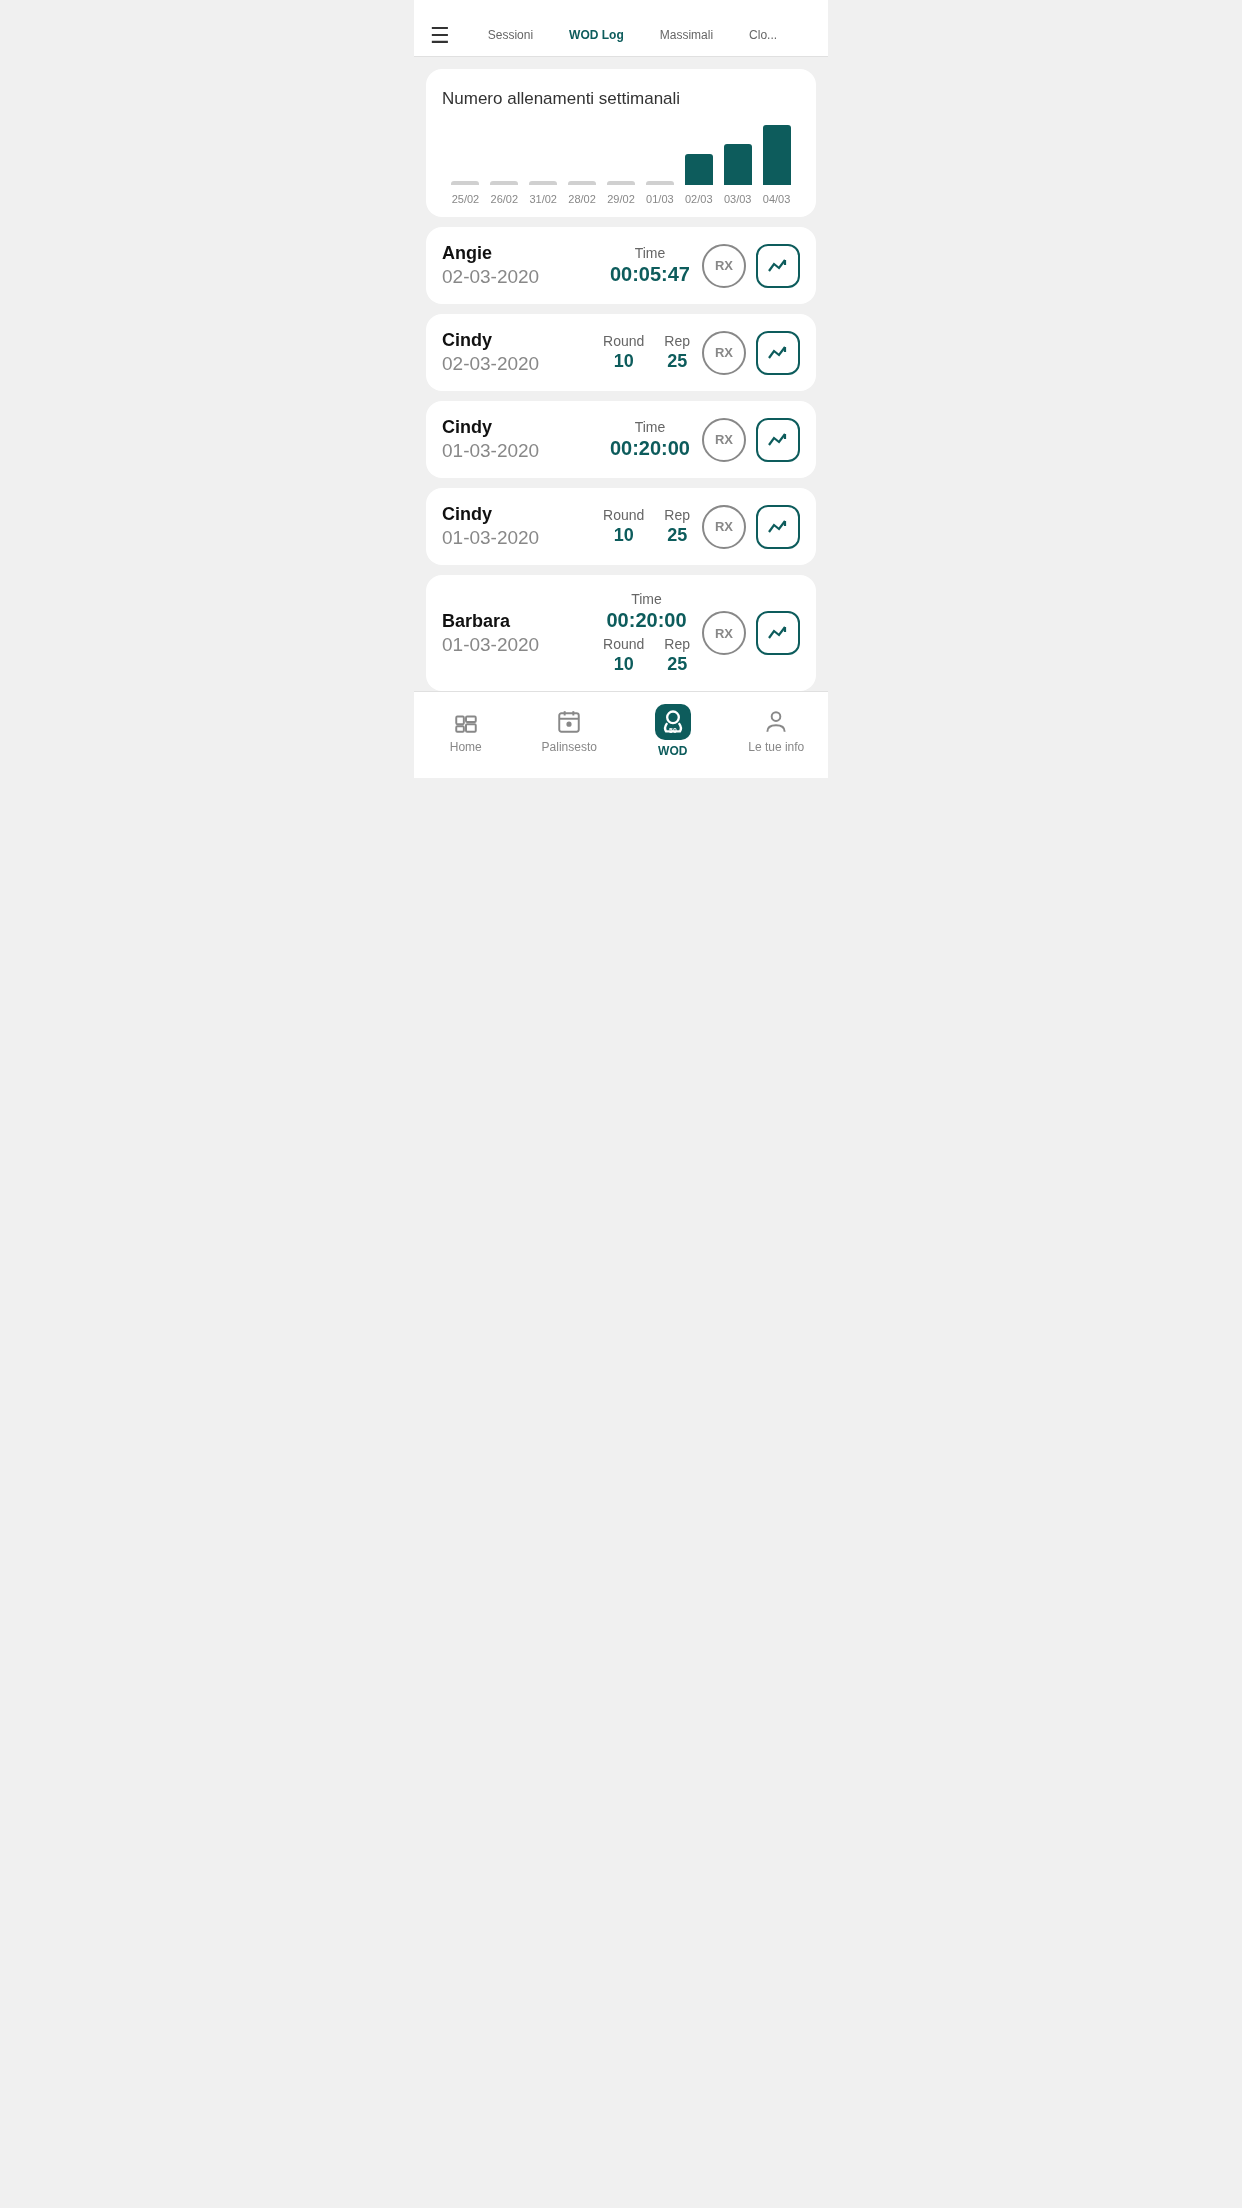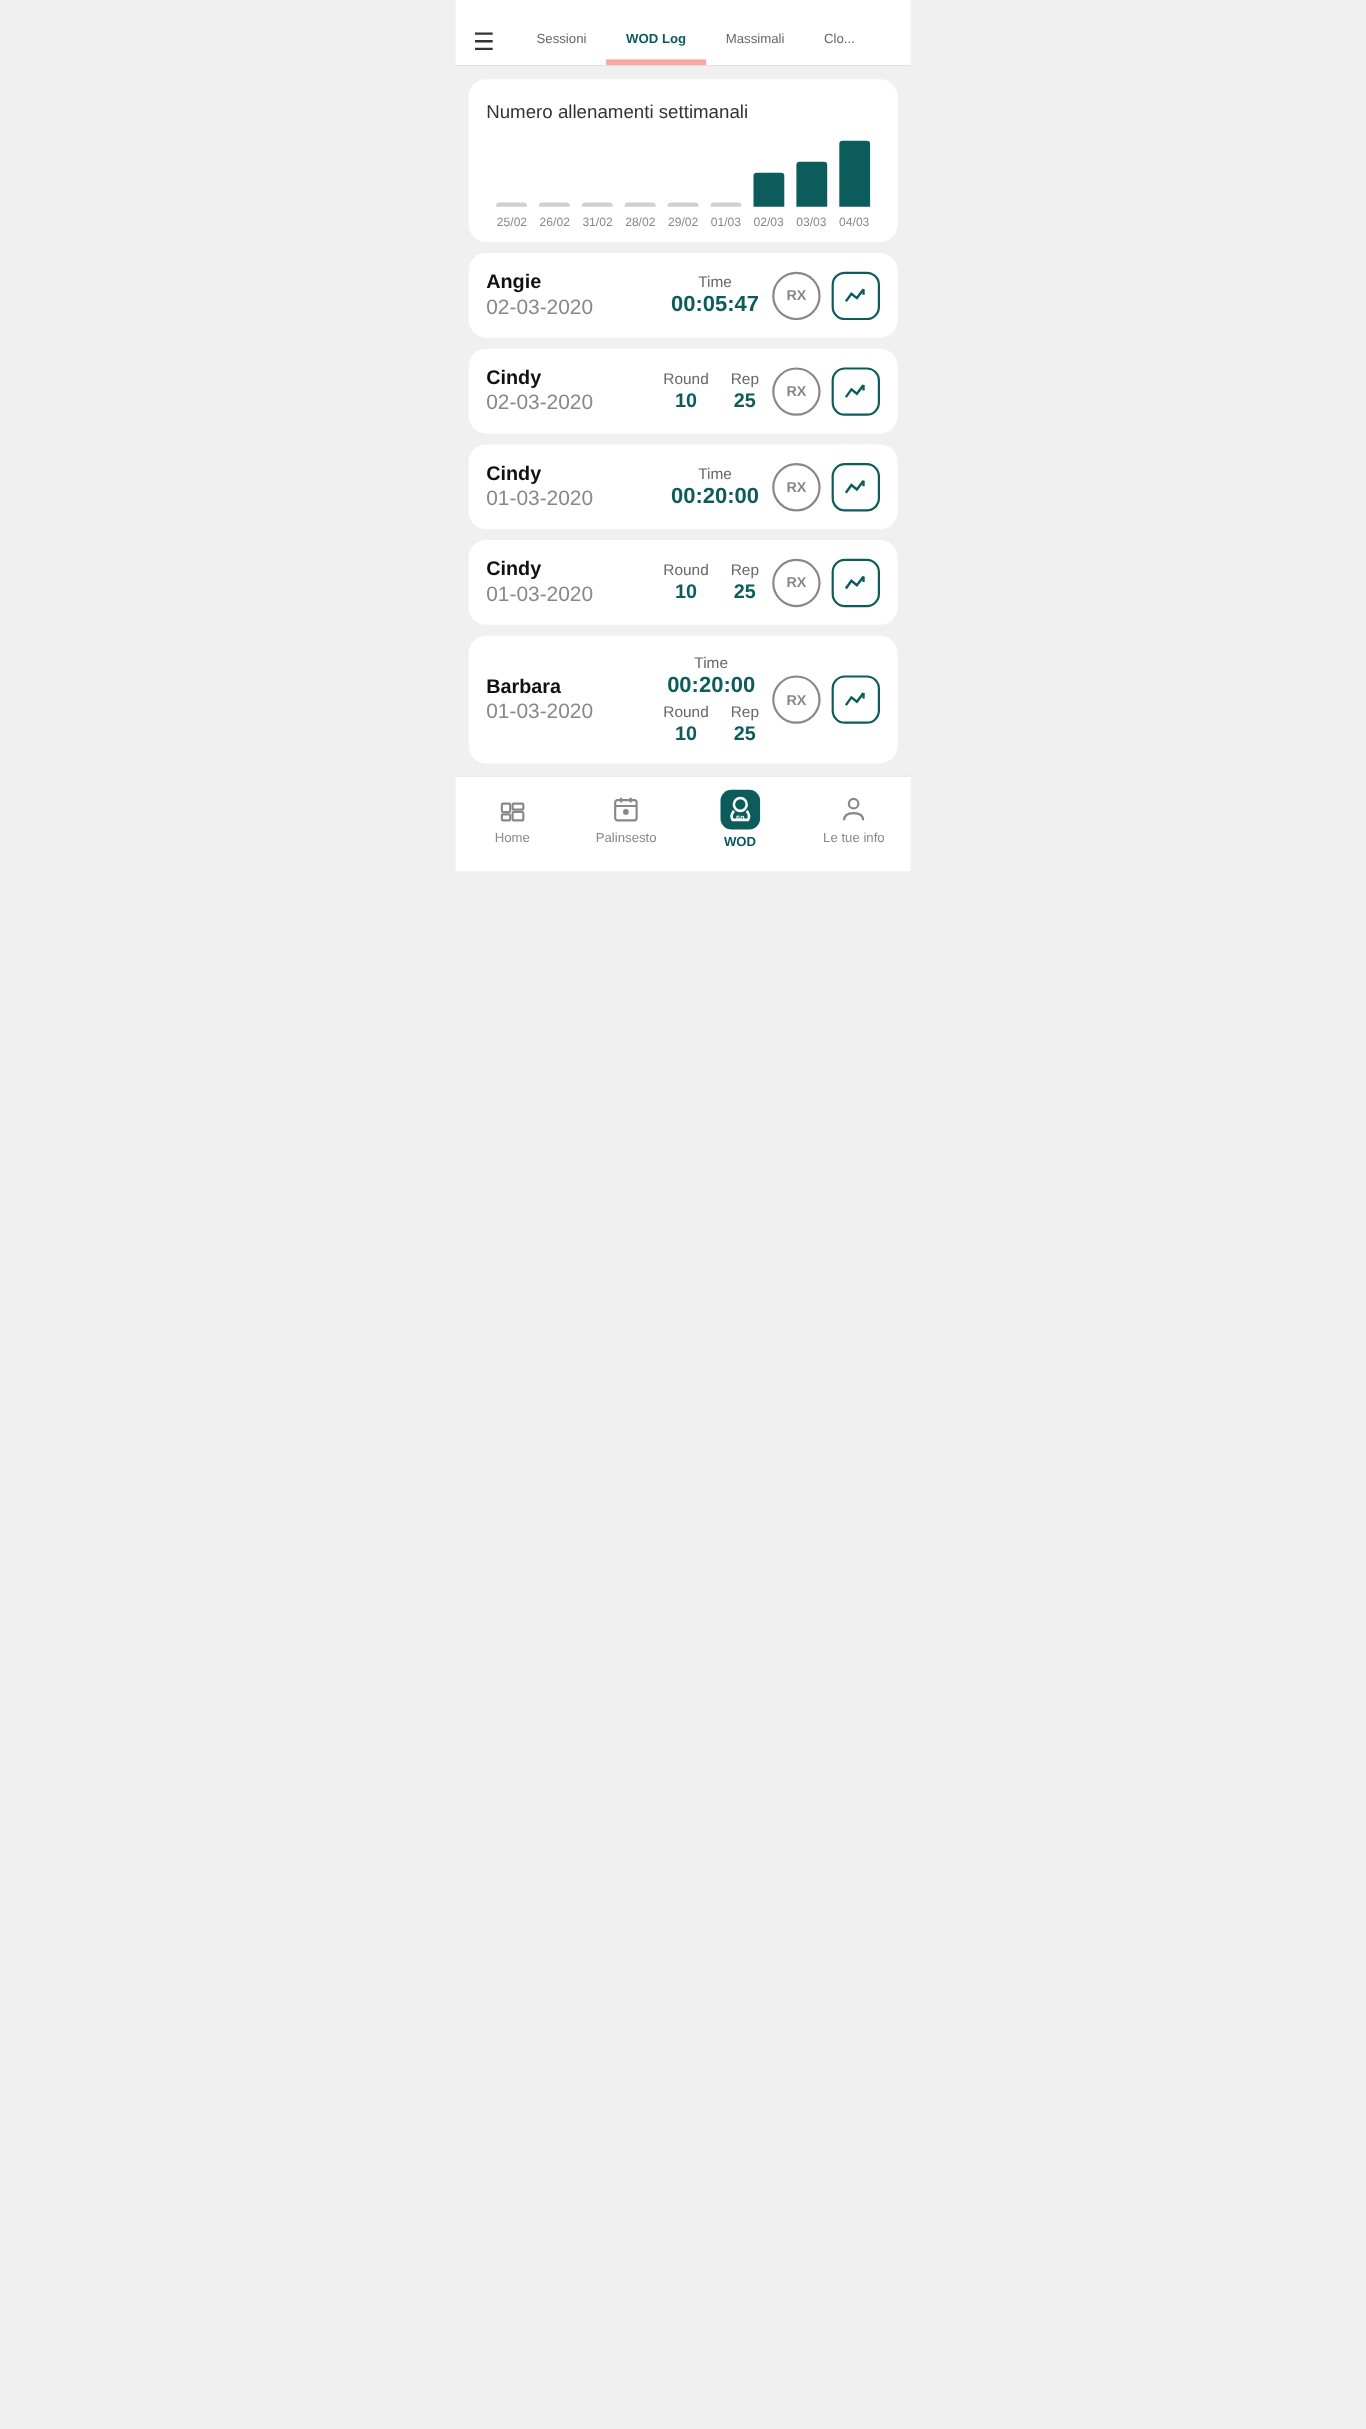--- a/index.html
+++ b/index.html
@@ -40,21 +40,21 @@
       font-size: 12px;
       color: #666;
       cursor: pointer;
       white-space: nowrap;
       border-bottom: 3px solid transparent;
       margin-bottom: -1px;
     }
     .nav-tab.active {
       color: #0d5c5c;
       font-weight: 700;
-      border-bottom: 6px solid #fca5a5;
+      border-bottom: 1px solid #fca5a5;
     }
 
     
     .main-content {
       padding: 12px;
       display: flex;
       flex-direction: column;
       gap: 10px;
     }
 
@@ -213,21 +213,21 @@
 
     
     .bottom-nav {
       background: #fff;
       border-top: 1px solid #e0e0e0;
       display: flex;
       justify-content: space-around;
       align-items: center;
       padding: 12px 0 20px 0;
       position: sticky;
-      bottom: 1px;
+      bottom: 12px;
     }
     .nav-item {
       display: flex;
       flex-direction: column;
       align-items: center;
       gap: 4px;
       cursor: pointer;
       flex: 1;
     }
     .nav-item-label {

